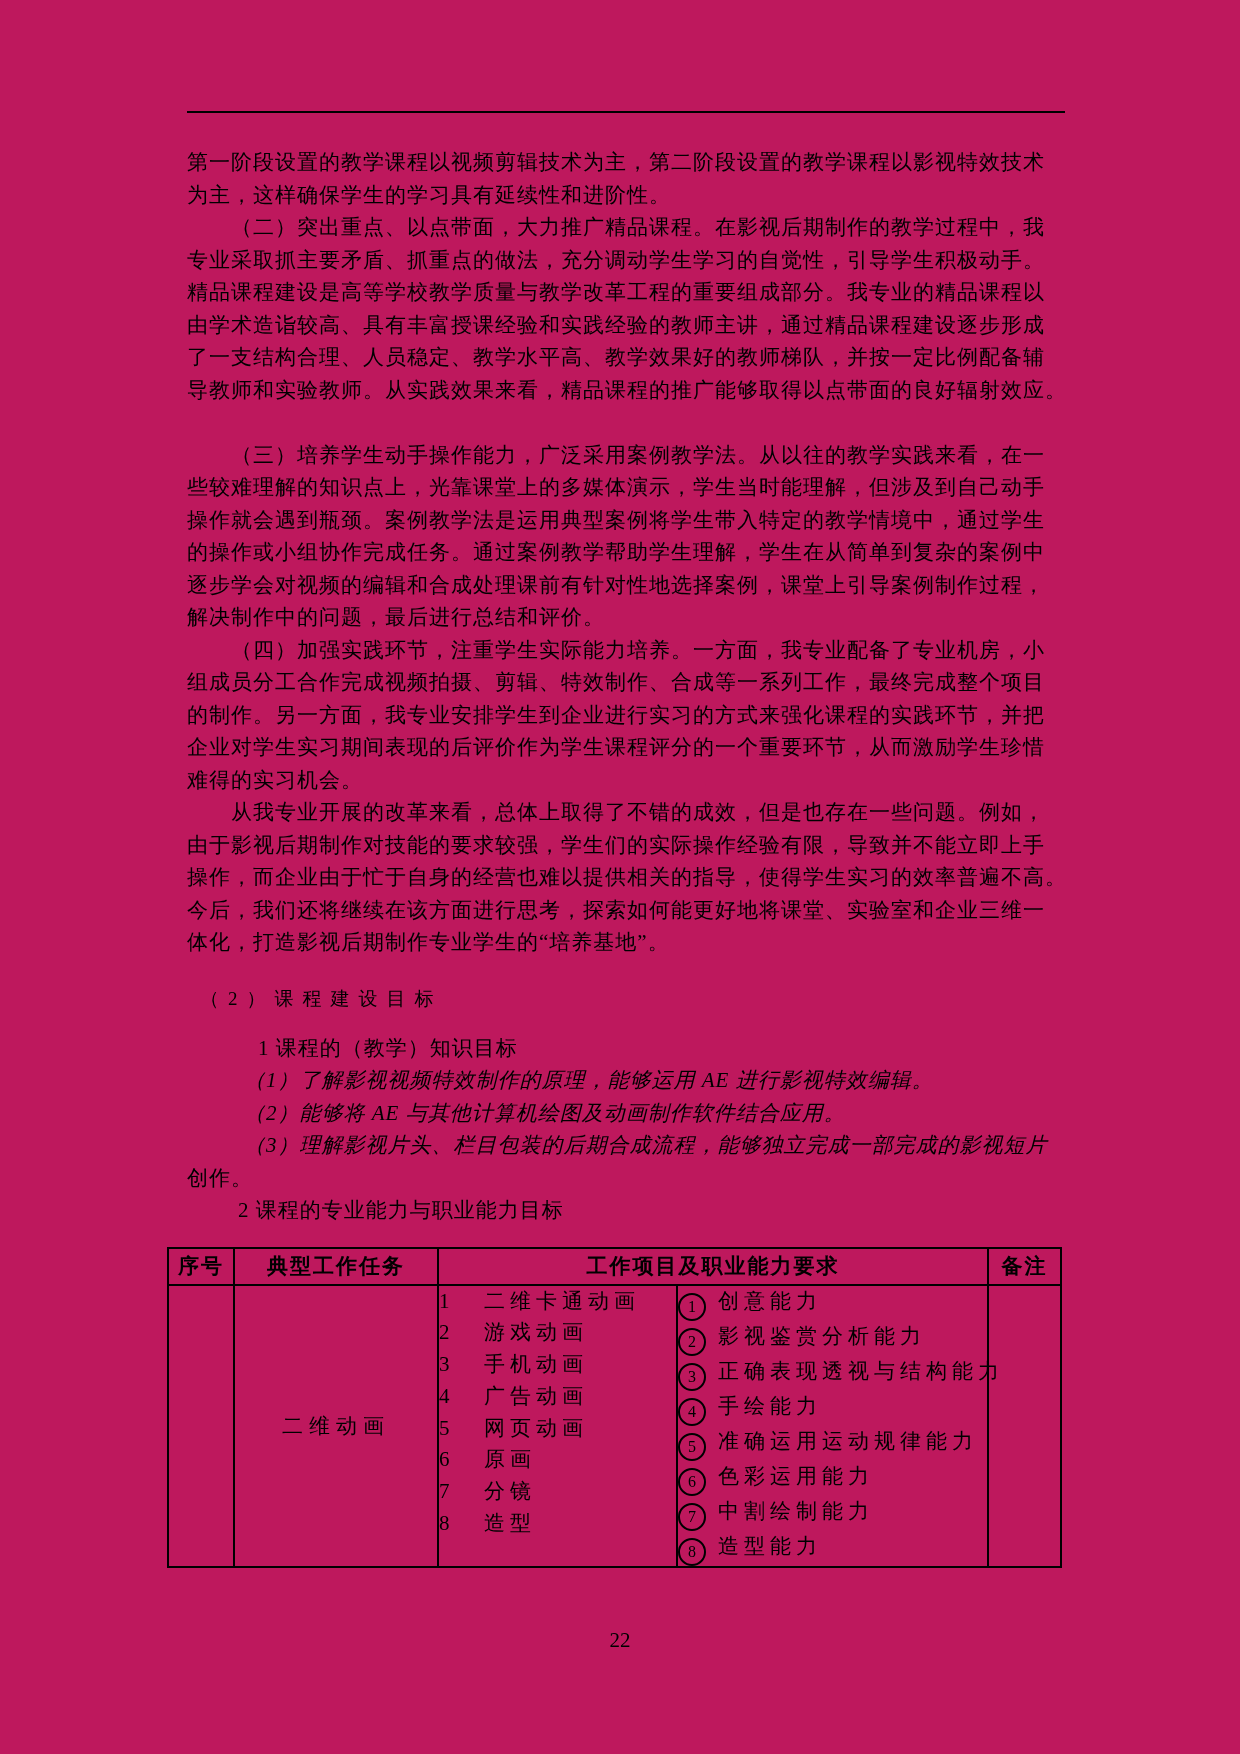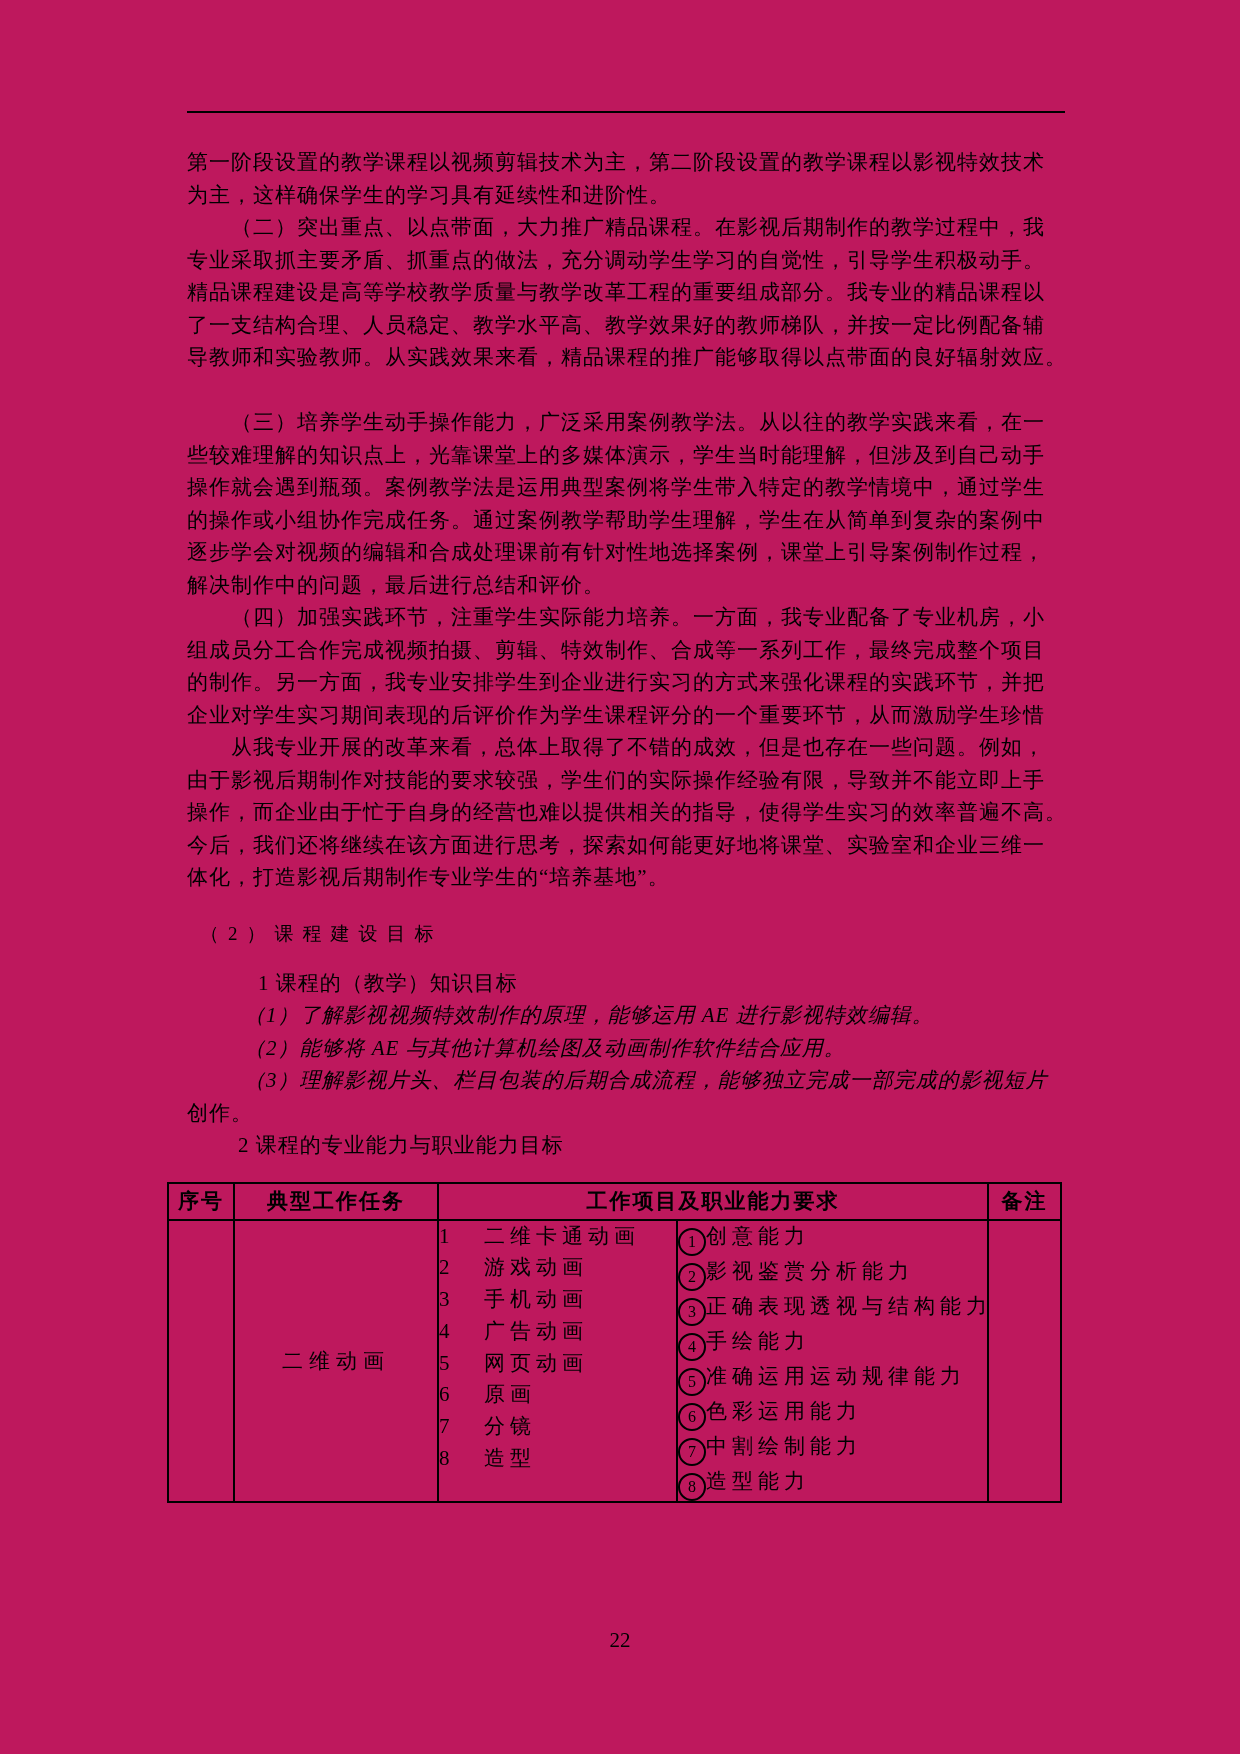--- a/index.html
+++ b/index.html
@@ -22,47 +22,49 @@
   table.task th{font-size:21px;font-weight:bold;height:35px;text-align:center;letter-spacing:2px;margin-top:28px;}
   .cell-seq,.cell-note{height:260px;}
   .cell-task{text-align:center;vertical-align:middle;font-size:21px;letter-spacing:6px;}
   .cell-items{vertical-align:top;padding:5px 0 0 15px;}
   .witem{font-size:21px;line-height:31.8px;white-space:nowrap;}
   .witem .num{display:inline-block;width:45px;}
   .lbl{letter-spacing:5px;}
   .aitem{font-size:21px;line-height:31.8px;white-space:nowrap;}
   .circ{display:inline-block;width:24px;height:24px;line-height:24px;border:2px solid #000;
         border-radius:50%;text-align:center;font-size:16px;letter-spacing:0;vertical-align:-4px;}
-  .aitem .lbl{}
+  .aitem .lbl{margin-left:12px;}
   .pagenum{position:absolute;top:1628px;left:0;width:1240px;text-align:center;font-size:21px;}
 </style>
 </head>
 <body>
 
 <div class="page">
   <div class="rule"></div>
 
   <div class="content">
     <div class="ln">第一阶段设置的教学课程以视频剪辑技术为主，第二阶段设置的教学课程以影视特效技术</div>
     <div class="ln">为主，这样确保学生的学习具有延续性和进阶性。</div>
     <div class="ln i2">（二）突出重点、以点带面，大力推广精品课程。在影视后期制作的教学过程中，我</div>
     <div class="ln">专业采取抓主要矛盾、抓重点的做法，充分调动学生学习的自觉性，引导学生积极动手。</div>
     <div class="ln">精品课程建设是高等学校教学质量与教学改革工程的重要组成部分。我专业的精品课程以</div>
+    <div class="ln">由学术造诣较高、具有丰富授课经验和实践经验的教师主讲，通过精品课程建设逐步形成</div>
     <div class="ln">了一支结构合理、人员稳定、教学水平高、教学效果好的教师梯队，并按一定比例配备辅</div>
     <div class="ln">导教师和实验教师。从实践效果来看，精品课程的推广能够取得以点带面的良好辐射效应。</div>
     <div class="ln i2 gap">（三）培养学生动手操作能力，广泛采用案例教学法。从以往的教学实践来看，在一</div>
     <div class="ln">些较难理解的知识点上，光靠课堂上的多媒体演示，学生当时能理解，但涉及到自己动手</div>
     <div class="ln">操作就会遇到瓶颈。案例教学法是运用典型案例将学生带入特定的教学情境中，通过学生</div>
     <div class="ln">的操作或小组协作完成任务。通过案例教学帮助学生理解，学生在从简单到复杂的案例中</div>
     <div class="ln">逐步学会对视频的编辑和合成处理课前有针对性地选择案例，课堂上引导案例制作过程，</div>
     <div class="ln">解决制作中的问题，最后进行总结和评价。</div>
     <div class="ln i2">（四）加强实践环节，注重学生实际能力培养。一方面，我专业配备了专业机房，小</div>
     <div class="ln">组成员分工合作完成视频拍摄、剪辑、特效制作、合成等一系列工作，最终完成整个项目</div>
     <div class="ln">的制作。另一方面，我专业安排学生到企业进行实习的方式来强化课程的实践环节，并把</div>
     <div class="ln">企业对学生实习期间表现的后评价作为学生课程评分的一个重要环节，从而激励学生珍惜</div>
+    <div class="ln">难得的实习机会。</div>
     <div class="ln i2">从我专业开展的改革来看，总体上取得了不错的成效，但是也存在一些问题。例如，</div>
     <div class="ln">由于影视后期制作对技能的要求较强，学生们的实际操作经验有限，导致并不能立即上手</div>
     <div class="ln">操作，而企业由于忙于自身的经营也难以提供相关的指导，使得学生实习的效率普遍不高。</div>
     <div class="ln">今后，我们还将继续在该方面进行思考，探索如何能更好地将课堂、实验室和企业三维一</div>
     <div class="ln">体化，打造影视后期制作专业学生的“培养基地”。</div>
 
     <div class="h2">（2）课程建设目标</div>
 
     <div class="obj">
       <div class="ln ind71">1 课程的（教学）知识目标</div>

